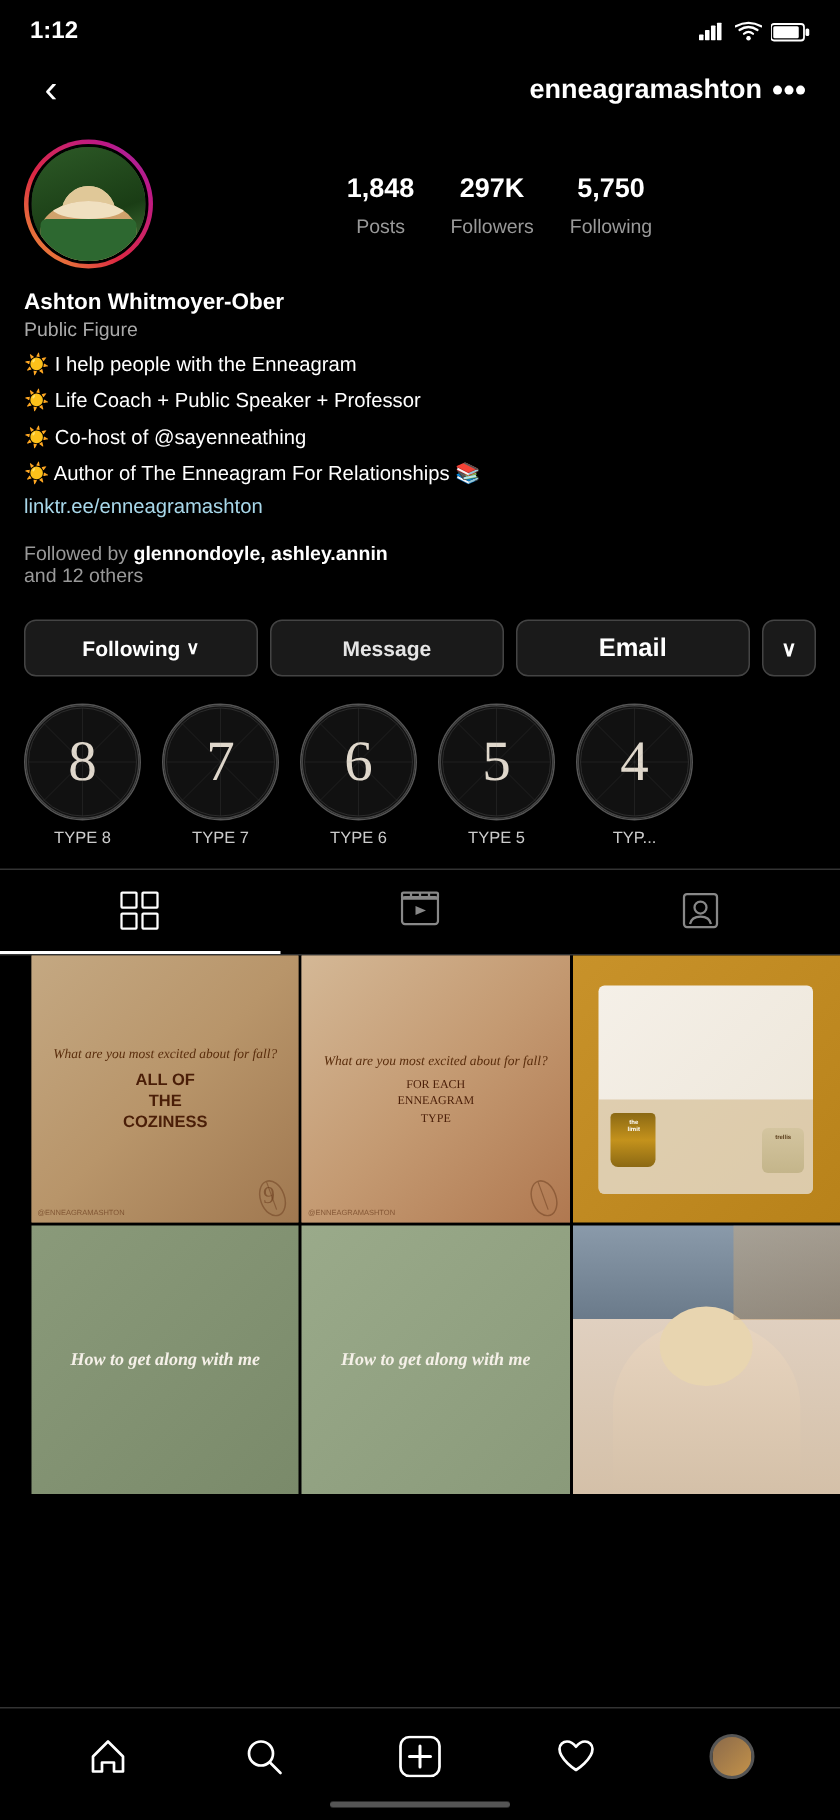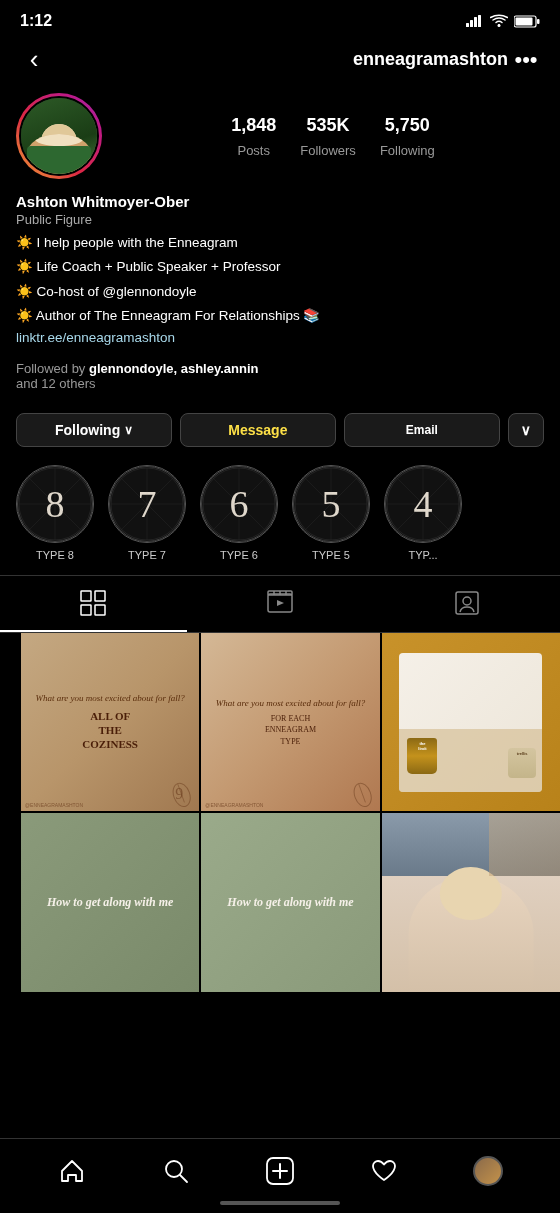--- a/index.html
+++ b/index.html
@@ -155,36 +155,36 @@
       flex: 2;
       cursor: pointer;
     }
     .btn-message {
       display: flex;
       align-items: center;
       justify-content: center;
       background: #1a1a1a;
       border: 1px solid #444;
       border-radius: 8px;
-      color: #fde047;
+      color: #e5e5e5;
       font-size: 14px;
       font-weight: 600;
       padding: 8px 16px;
       flex: 2;
       cursor: pointer;
     }
     .btn-email {
       display: flex;
       align-items: center;
       justify-content: center;
       background: #1a1a1a;
       border: 1px solid #444;
       border-radius: 8px;
       color: #fff;
-      font-size: 12px;
+      font-size: 17px;
       font-weight: 600;
       padding: 8px 16px;
       flex: 2;
       cursor: pointer;
     }
     .btn-dropdown {
       display: flex;
       align-items: center;
       justify-content: center;
       background: #1a1a1a;
@@ -411,35 +411,35 @@
           </div>
         </div>
       </div>
 
       <div class="stats">
         <div class="stat-item">
           <span class="stat-number">1,848</span>
           <span class="stat-label">Posts</span>
         </div>
         <div class="stat-item">
-          <span class="stat-number">535K</span>
+          <span class="stat-number">297K</span>
           <span class="stat-label">Followers</span>
         </div>
         <div class="stat-item">
           <span class="stat-number">5,750</span>
           <span class="stat-label">Following</span>
         </div>
       </div>
     </div>
 
     <div class="bio-name">Ashton Whitmoyer-Ober</div>
     <div class="bio-category">Public Figure</div>
     <div class="bio-text">☀️ I help people with the Enneagram</div>
     <div class="bio-text">☀️ Life Coach + Public Speaker + Professor</div>
-    <div class="bio-text">☀️ Co-host of @glennondoyle</div>
+    <div class="bio-text">☀️ Co-host of @sayenneathing</div>
     <div class="bio-text">☀️ Author of The Enneagram For Relationships 📚</div>
     <div class="bio-link">linktr.ee/enneagramashton</div>
     <div class="bio-followed">
       <span>Followed by </span><b>glennondoyle, ashley.annin</b><br>
       <span>and 12 others</span>
     </div>
   </div>
 
   <div class="action-buttons">
     <button class="btn-following">
@@ -553,21 +553,21 @@
       </svg>
     </div>
   </div>
 
   <div class="grid">
 
     <div class="grid-item post-fall-1">
       <div style="position:absolute;top:0;left:0;right:0;bottom:0;background:linear-gradient(135deg,#c4a882,#b8956a,#a07850);"></div>
       <div style="position:relative;z-index:2;text-align:center;padding:6px;">
         <div style="font-family:Georgia,serif;font-style:italic;font-size:9px;color:#5a2d0c;line-height:1.3;">What are you most excited about for fall?</div>
-        <div style="font-family:Liberation Serif, serif;font-weight:bold;font-size:11px;color:#4a1e08;margin-top:4px;line-height:1.3;">ALL OF<br>THE<br>COZINESS</div>
+        <div style="font-family:Liberation Sans, sans-serif;font-weight:bold;font-size:11px;color:#4a1e08;margin-top:4px;line-height:1.3;">ALL OF<br>THE<br>COZINESS</div>
       </div>
 
       <svg style="position:absolute;bottom:4px;right:4px;opacity:0.5;" width="28" height="28" viewBox="0 0 28 28">
         <ellipse cx="14" cy="16" rx="8" ry="12" fill="none" stroke="#6b3d1e" stroke-width="1" transform="rotate(-20,14,14)"></ellipse>
         <line x1="14" y1="4" x2="14" y2="24" stroke="#6b3d1e" stroke-width="0.8" transform="rotate(-20,14,14)"></line>
       </svg>
       <div style="position:absolute;bottom:3px;left:4px;font-size:5px;color:#6b3d1e;opacity:0.7;">@ENNEAGRAMASHTON</div>
 
       <div style="position:absolute;bottom:8px;right:16px;font-family:Georgia,serif;font-size:16px;color:#6b3d1e;opacity:0.6;">9</div>
     </div>

